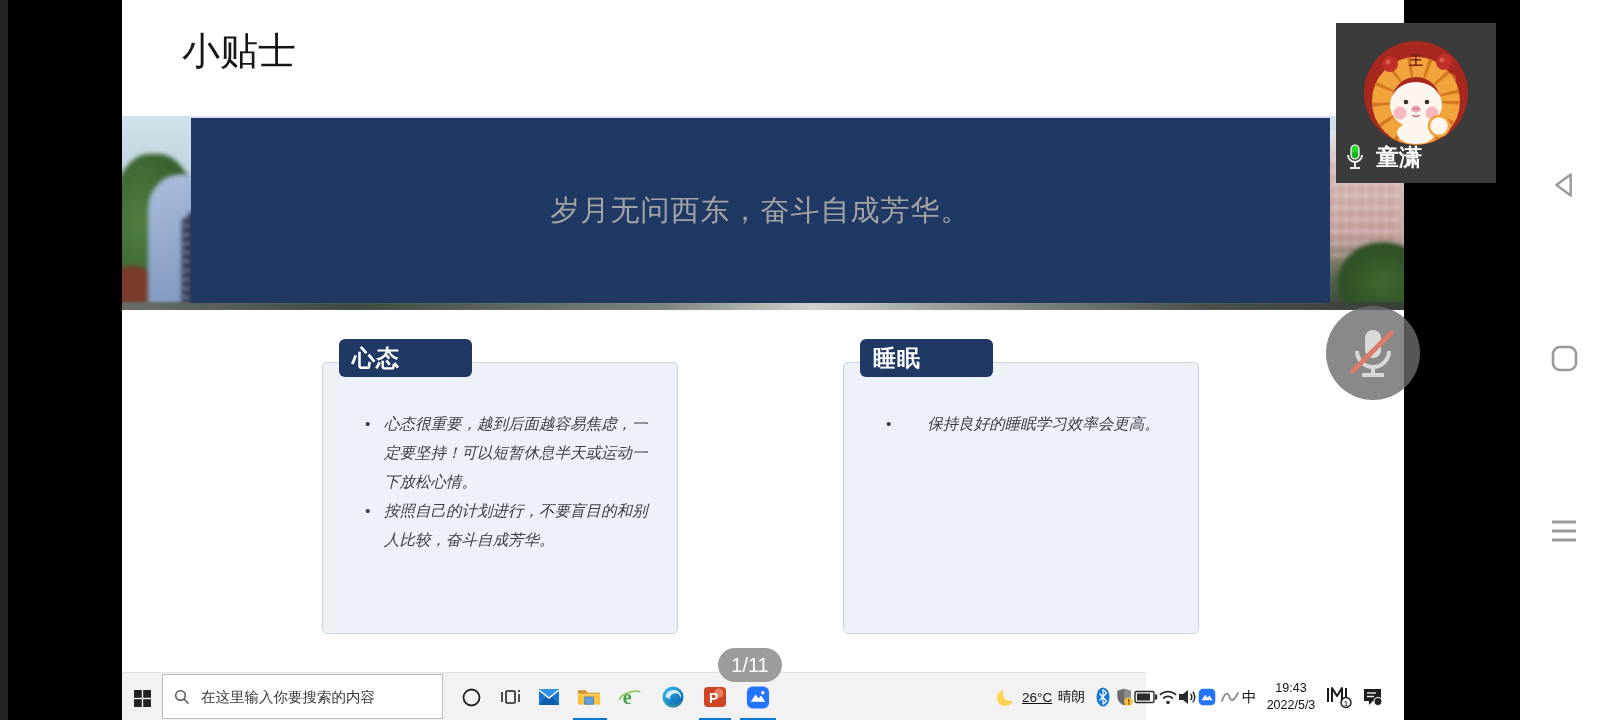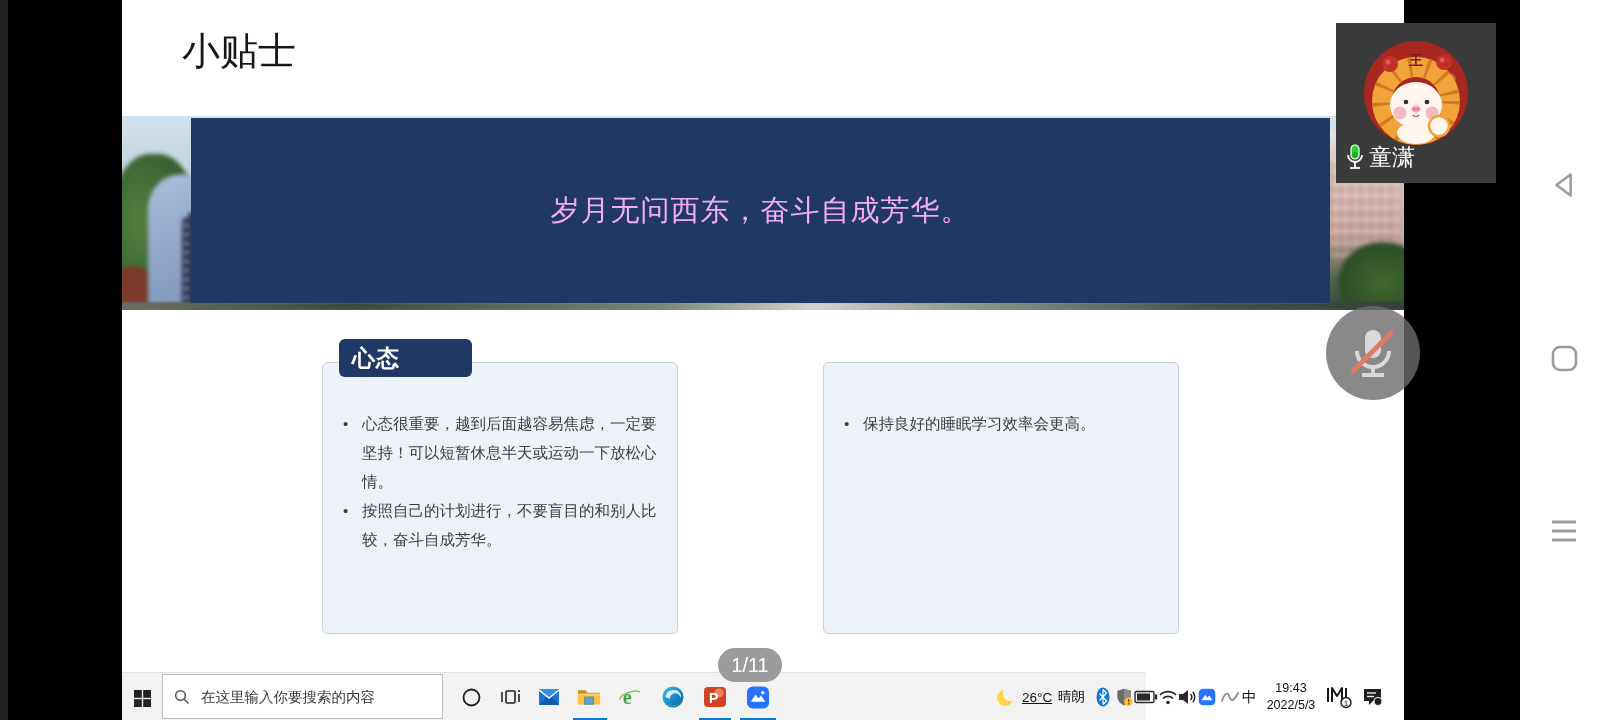--- a/index.html
+++ b/index.html
@@ -28,39 +28,39 @@
      background-blend-mode:normal;}
   #ph-build::after{content:"";position:absolute;inset:28px 4px 50px 4px;
      background:repeating-linear-gradient(180deg,rgba(255,255,255,.35) 0 3px,transparent 3px 12px),
                 repeating-linear-gradient(90deg,rgba(120,70,70,.28) 0 2px,transparent 2px 10px);}
   #ph-tree-r{left:1216px;top:126px;width:90px;height:80px;border-radius:50%;
      background:radial-gradient(#40682f,#2b4c24 75%);}
   #ph-bottom{left:0;top:186px;width:1282px;height:9px;filter:blur(1px);
      background:linear-gradient(90deg,#6a6f66,#3c4a3c 18%,#7b8577 42%,#d0d4cd 54%,#8d968b 66%,#47524a 84%,#364036);}
   #banner{position:absolute;left:183px;top:118px;width:1139px;height:185px;z-index:2;
      background:var(--navy,#203864);display:flex;align-items:center;justify-content:center;}
-  #banner-text{color:#f0abfc;font-size:29px;letter-spacing:1px;}
+  #banner-text{color:#a3a3a3;font-size:29px;letter-spacing:1px;}
   .card{position:absolute;top:362px;width:354px;height:270px;background:var(--card-bg,#edf1f8);
      border:1px solid var(--card-border,#c9d1e0);border-radius:5px;z-index:2;}
-  #card-mindset{left:314px;} #card-sleep{left:815px;}
+  #card-mindset{left:314px;} #card-sleep{left:835px;text-align:center;}
   .card-badge{position:absolute;top:339px;width:133px;height:38px;background:var(--navy,#203864);
      border-radius:6px;color:#fff;font-weight:bold;font-size:23px;line-height:38px;
      padding-left:13px;box-sizing:border-box;letter-spacing:1px;z-index:3;}
   #badge-mindset{left:331px;} #badge-sleep{left:852px;}
-  .card ul{margin:0;padding:46px 16px 0 18px;list-style:none;}
+  .card ul{margin:0;padding:46px 16px 0 40px;list-style:none;font-style:italic;}
   .card li{position:relative;padding-left:21px;font-size:15.5px;line-height:29px;
      color:var(--text-dark,#3c3c45);}
   .card li::before{content:"•";position:absolute;left:2px;top:0;font-size:15px;}
   
   #page-pill{position:absolute;left:710px;top:648px;width:64px;height:34px;border-radius:17px;
      background:var(--pill-gray,#9c9c9c);color:#fff;font-size:20px;display:flex;align-items:center;
      justify-content:center;z-index:7;}
   #webcam{position:absolute;left:1328px;top:23px;width:160px;height:160px;background:#3b3b3b;z-index:6;}
   #avatar{position:absolute;left:28px;top:18px;width:104px;height:104px;}
-  #participant{position:absolute;left:8px;bottom:10px;display:flex;align-items:center;gap:3px;}
+  #participant{position:absolute;left:8px;bottom:10px;display:flex;align-items:center;gap:10px;font-weight:bold;}
   #participant-name{color:#fff;font-size:23px;}
   #mic-float{position:absolute;left:1318px;top:306px;width:94px;height:94px;border-radius:50%;
      background:rgba(108,108,108,.8);z-index:6;display:flex;align-items:center;justify-content:center;}
   
   #taskbar{position:absolute;left:114px;top:672px;width:1024px;height:48px;
      background:var(--taskbar-bg,#f2f2f2);border-top:1px solid #e2e2e2;z-index:3;}
   #start-btn{position:absolute;left:12px;top:17px;width:17px;height:17px;}
   #search-box{position:absolute;left:40px;top:1px;width:281px;height:45px;background:#fff;
      border:1px solid #bdbdbd;display:flex;align-items:center;padding-left:11px;box-sizing:border-box;gap:9px;}
   #search-input{border:none;outline:none;font-size:14.5px;color:#3a3a3a;width:220px;
@@ -109,20 +109,21 @@
   </div>
 
   <div class="card-badge" id="badge-mindset">心态</div>
   <div class="card" id="card-mindset">
     <ul>
       <li>心态很重要，越到后面越容易焦虑，一定要坚持！可以短暂休息半天或运动一下放松心情。</li>
       <li>按照自己的计划进行，不要盲目的和别人比较，奋斗自成芳华。</li>
     </ul>
   </div>
 
+  <div class="card-badge" id="badge-sleep">睡眠</div>
   <div class="card" id="card-sleep">
     <ul>
       <li>保持良好的睡眠学习效率会更高。</li>
     </ul>
   </div>
 
   <div id="page-pill">1/11</div>
 
   <div id="bar-left"></div>
   <div id="bar-right"></div>

